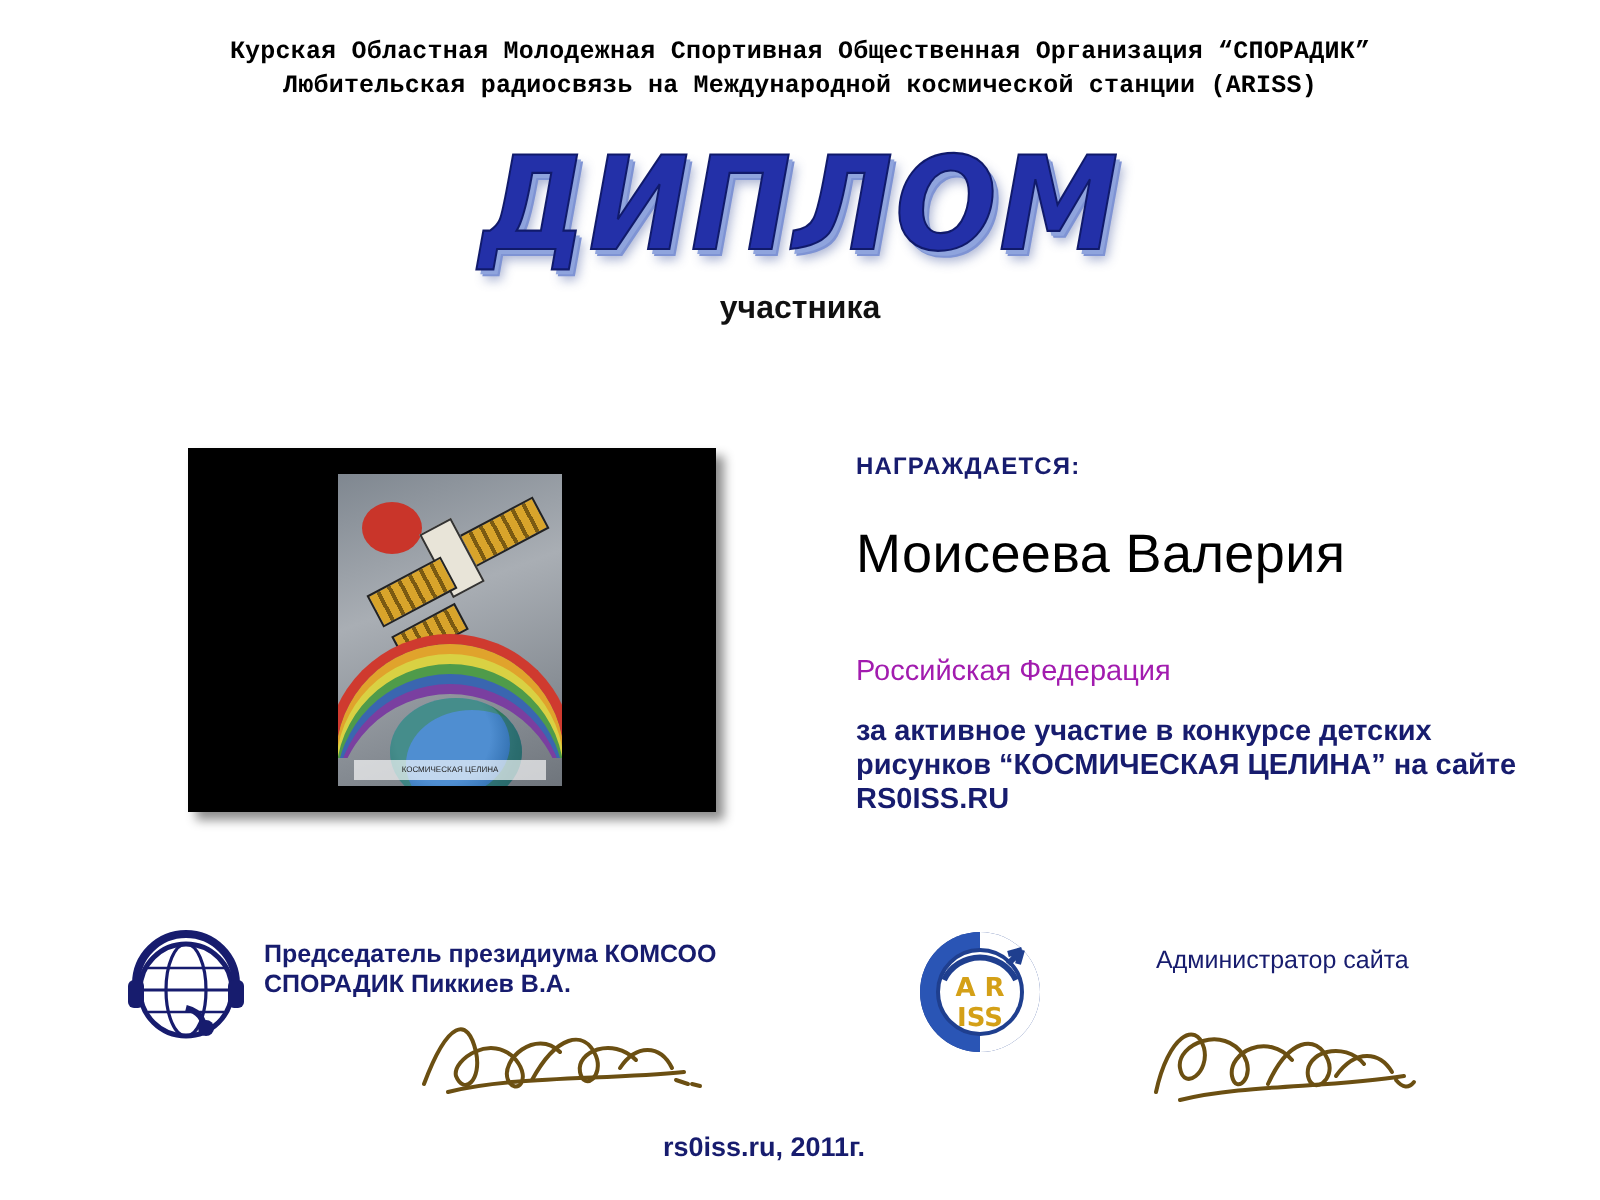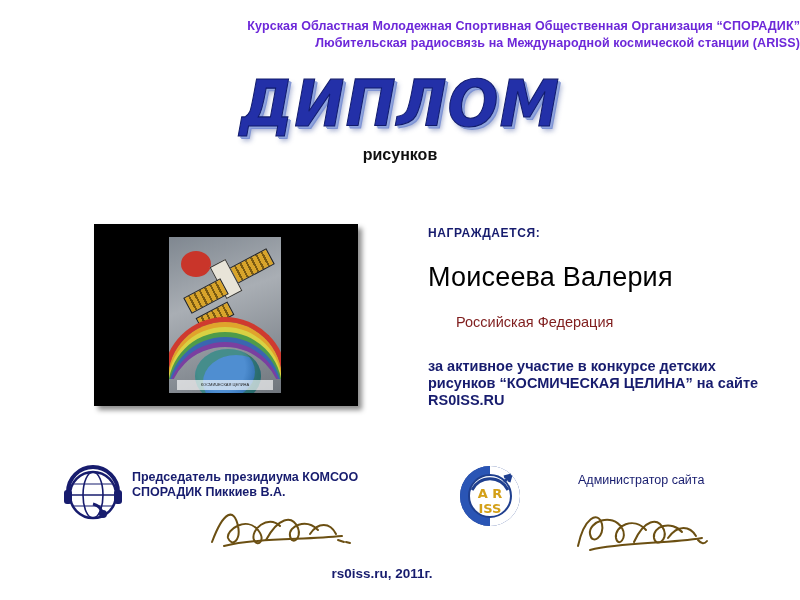--- a/index.html
+++ b/index.html
@@ -20,26 +20,27 @@
     height: 600px;
     box-sizing: border-box;
   }
 
   
   .header {
     position: absolute;
     top: 18px;
     left: 0;
     width: 800px;
-    text-align: right;
-    color: #6d28d9;
+    text-align: center;
+    color: #000000;
     font-size: 12.5px;
     font-weight: bold;
     line-height: 17px;
     letter-spacing: 0.1px;
+    font-family: Liberation Mono, monospace;
   }
 
   
   .title-wrap {
     position: absolute;
     top: 68px;
     left: 0;
     width: 800px;
     text-align: center;
   }
@@ -180,24 +181,23 @@
     position: absolute;
     left: 428px;
     top: 262px;
     font-size: 27px;
     color: #000000;
     letter-spacing: 0.2px;
   }
   .award-country {
     position: absolute;
     left: 428px;
-    top: 314px;
+    top: 328px;
     font-size: 14.5px;
-    color: #7f1d1d;
-    margin-left: 28px;
+    color: #a21caf;
   }
   .award-reason {
     position: absolute;
     left: 428px;
     top: 358px;
     width: 340px;
     font-size: 14.5px;
     font-weight: bold;
     color: #171c6e;
     line-height: 17px;
@@ -269,21 +269,21 @@
 <div class="page">
 
   <div class="header">
     <div>Курская Областная Молодежная Спортивная Общественная Организация “СПОРАДИК”</div>
     <div>Любительская радиосвязь на Международной космической станции (ARISS)</div>
   </div>
 
   <div class="title-wrap">
     <span class="title">ДИПЛОМ</span>
   </div>
-  <div class="subtitle">рисунков</div>
+  <div class="subtitle">участника</div>
 
   <div class="pic-frame">
     <div class="pic-inner">
       <div class="draw-sky"></div>
       <div class="draw-sun"></div>
       <div class="draw-panel p2"></div>
       <div class="draw-sat-body"></div>
       <div class="draw-panel p1"></div>
       <div class="draw-panel p3"></div>
       <div class="draw-rainbow"></div>

